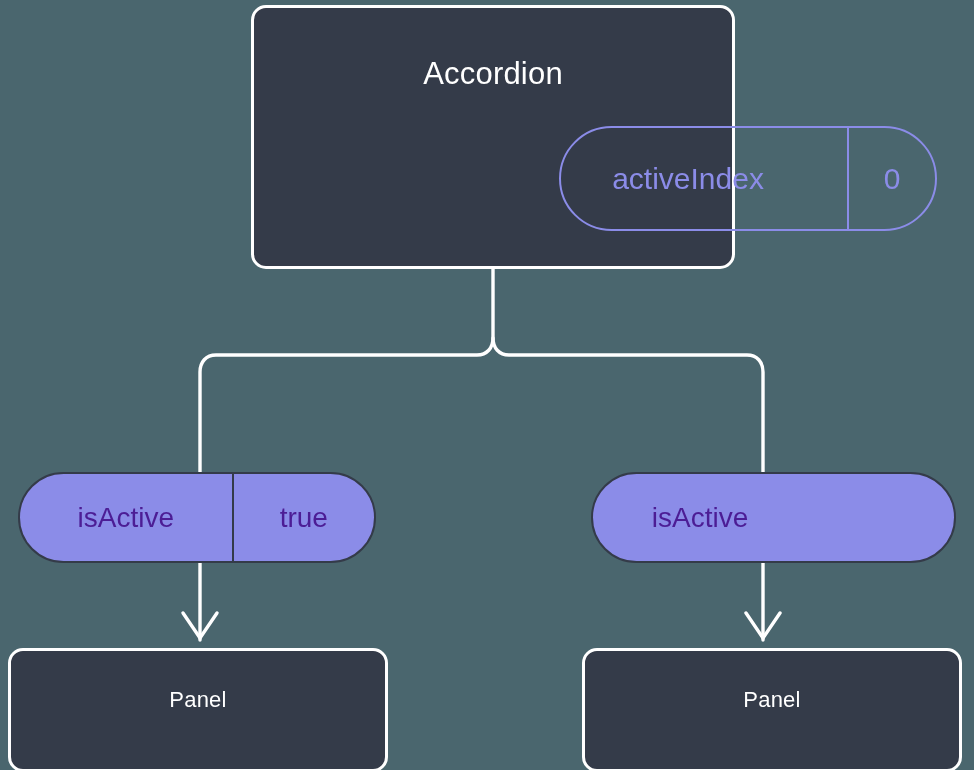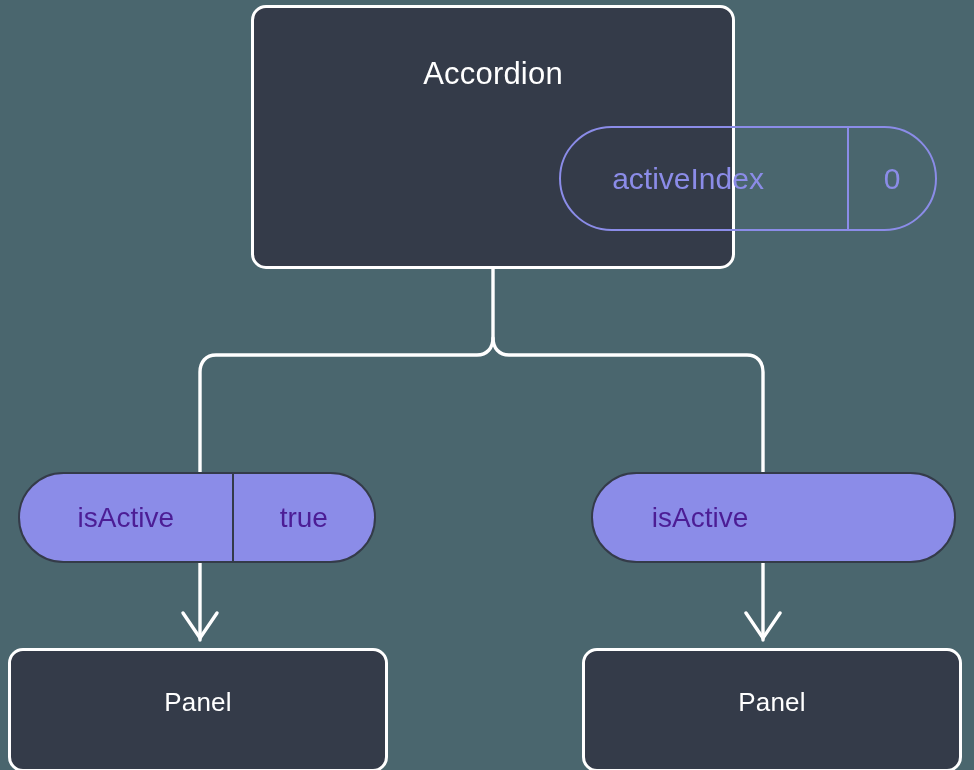--- a/index.html
+++ b/index.html
@@ -67,21 +67,21 @@
   
   .panel-box {
     width: 380px;
     height: 124px;
     top: 648px;
   }
   #panel-left  { left: 8px; }
   #panel-right { left: 582px; }
   .panel-box .box-title {
     top: 36px;
-    font-size: 26px;
+    font-size: 22px;
   }
 
   
   .pill {
     position: absolute;
     z-index: 3;
     box-sizing: border-box;
     display: flex;
     align-items: stretch;
     border-radius: 999px;

